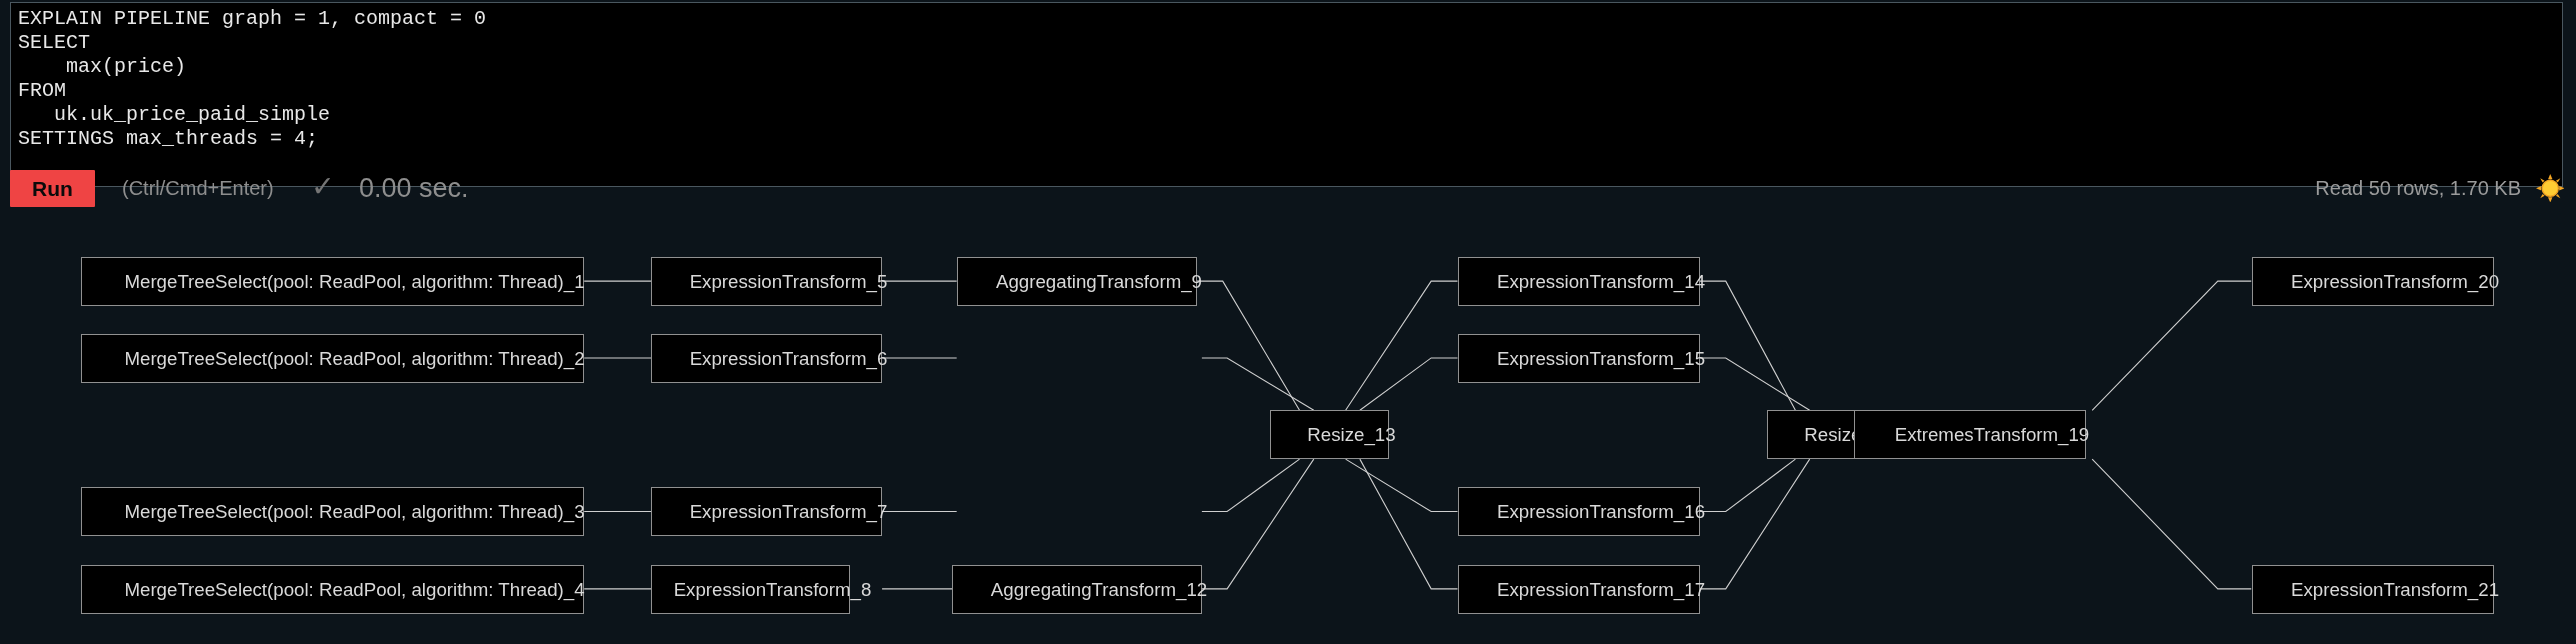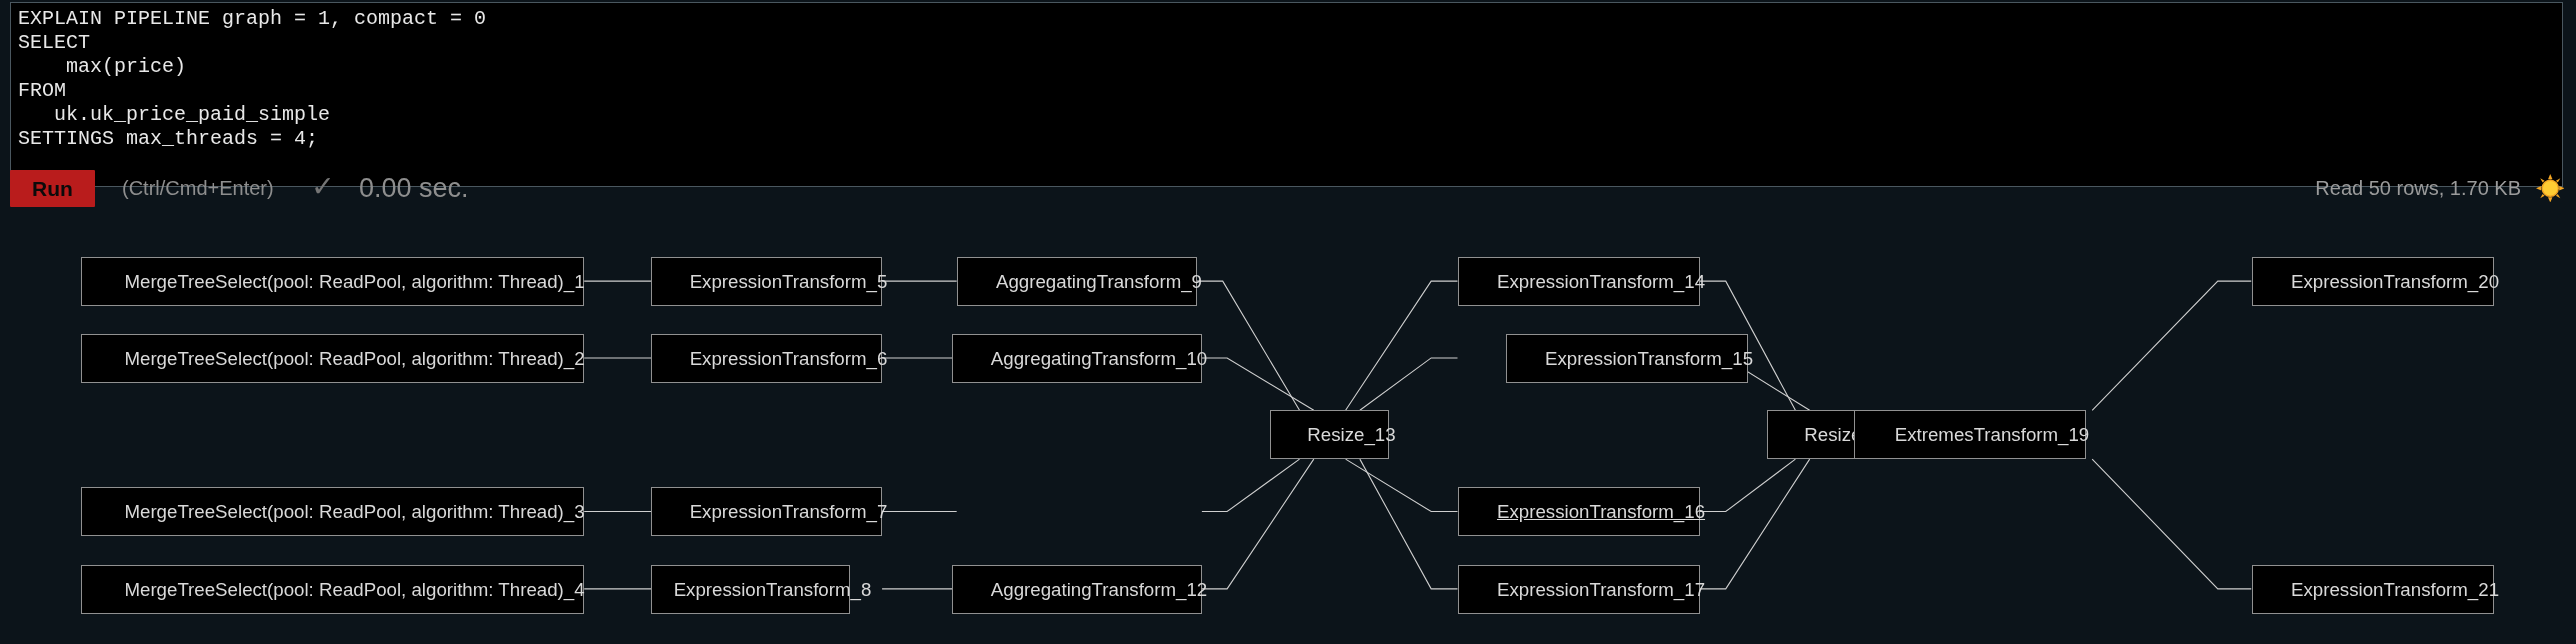--- a/index.html
+++ b/index.html
@@ -15,21 +15,21 @@
     background:#000000;border:1.1px solid #4A575F;
     margin:0;padding:4.4px 5.5px 0 6.6px;
     font-family:"Liberation Mono",monospace;
     font-size:20px;line-height:24px;color:#E8E8E8;
     white-space:pre;box-sizing:border-box;
   }
   
   .toolbar{position:absolute;left:0;top:170px;width:2576px;height:37px;}
   .run-btn{
     position:absolute;left:10px;top:0;width:85px;height:37px;
-    background:#b91c1c;color:#0B0B0B;border:none;border-radius:1.1px;
+    background:#ef4444;color:#0B0B0B;border:none;border-radius:1.1px;
     font-family:"Liberation Sans",sans-serif;font-size:21px;font-weight:bold;
     display:flex;align-items:center;justify-content:center;cursor:pointer;
   }
   .hint{position:absolute;left:122px;top:0;height:37px;display:flex;align-items:center;
     color:#8E8E8E;font-size:20px;}
   .check{position:absolute;left:311px;top:-2.2px;height:37px;display:flex;align-items:center;
     color:#757575;font-size:28.5px;}
   .elapsed{position:absolute;left:359px;top:0;height:37px;display:flex;align-items:center;
     color:#8E8E8E;font-size:27px;}
   .stats{position:absolute;right:55px;top:0;height:37px;display:flex;align-items:center;
@@ -111,28 +111,27 @@
   <div class="node" style="left:81px;top:334px;width:503px;">MergeTreeSelect(pool: ReadPool, algorithm: Thread)_2</div>
   <div class="node" style="left:81px;top:487px;width:503px;">MergeTreeSelect(pool: ReadPool, algorithm: Thread)_3</div>
   <div class="node" style="left:81px;top:565px;width:503px;">MergeTreeSelect(pool: ReadPool, algorithm: Thread)_4</div>
 
   <div class="node" style="left:651px;top:257px;width:231px;">ExpressionTransform_5</div>
   <div class="node" style="left:651px;top:334px;width:231px;">ExpressionTransform_6</div>
   <div class="node" style="left:651px;top:487px;width:231px;">ExpressionTransform_7</div>
   <div class="node" style="left:651px;top:565px;width:199px;">ExpressionTransform_8</div>
 
   <div class="node" style="left:957px;top:257px;width:240px;">AggregatingTransform_9</div>
-  <div class="node" style="left:952px;top:334px;width:250px;">AggregatingTransform_10</div>
   <div class="node" style="left:952px;top:565px;width:250px;">AggregatingTransform_12</div>
 
   <div class="node" style="left:1270px;top:410px;width:119px;">Resize_13</div>
 
   <div class="node" style="left:1458px;top:257px;width:242px;">ExpressionTransform_14</div>
-  <div class="node" style="left:1458px;top:334px;width:242px;margin-left:48px;">ExpressionTransform_15</div>
-  <div class="node" style="left:1458px;top:487px;width:242px;text-decoration:underline;">ExpressionTransform_16</div>
+  <div class="node" style="left:1458px;top:334px;width:242px;">ExpressionTransform_15</div>
+  <div class="node" style="left:1458px;top:487px;width:242px;">ExpressionTransform_16</div>
   <div class="node" style="left:1458px;top:565px;width:242px;">ExpressionTransform_17</div>
 
   <div class="node" style="left:1767px;top:410px;width:119px;">Resize_18</div>
   <div class="node" style="left:1842px;top:410px;width:232px;margin-left:12px;">ExtremesTransform_19</div>
 
   <div class="node" style="left:2252px;top:257px;width:242px;">ExpressionTransform_20</div>
   <div class="node" style="left:2252px;top:565px;width:242px;">ExpressionTransform_21</div>
 </div>
 
 

